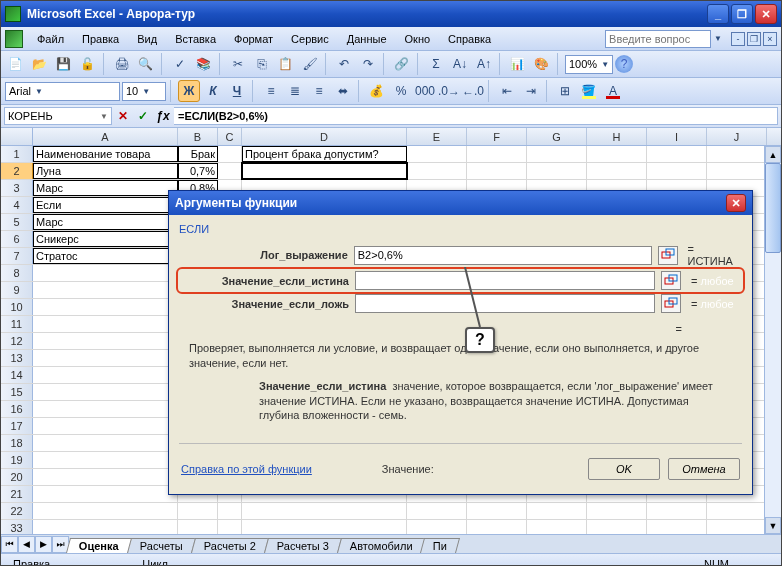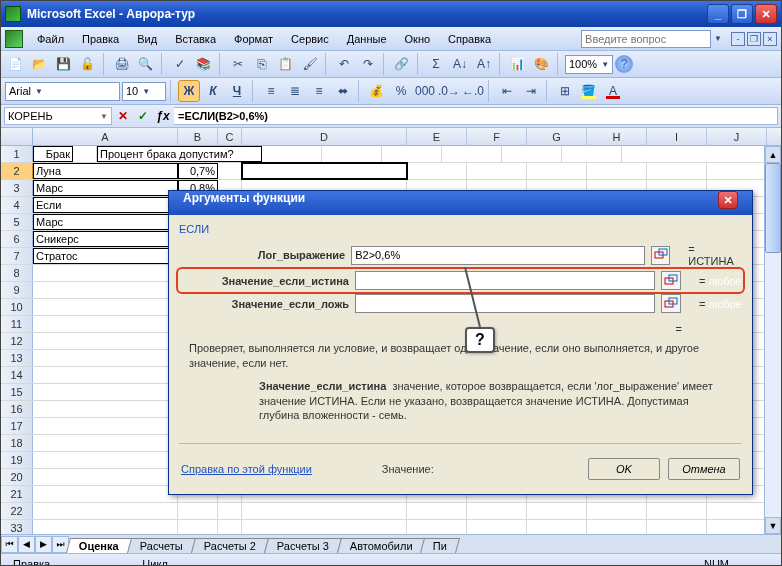--- a/index.html
+++ b/index.html
@@ -11,21 +11,21 @@
   .titlebar .title { font-weight: bold; font-size: 12px; flex: 1; }
   .win-btns { display: flex; gap: 2px; }
   .win-btn { width: 22px; height: 20px; background: linear-gradient(#5a8ff0,#2a60d0); border: 1px solid #1a3f90; border-radius: 3px; display:flex; align-items:center; justify-content:center; color:#fff; font-weight:bold; font-size:11px; }
   .win-btn.close { background: linear-gradient(#f07070,#d03030); border-color:#902020; }
 
   
   .menubar { height: 24px; background: linear-gradient(#e6eefb,#c9d9f5); display: flex; align-items: center; padding: 0 4px; gap: 2px; border-bottom: 1px solid #9fb8e0; }
   .menu-icon { width: 18px; height: 18px; background: linear-gradient(135deg,#2a7e2a,#5fd65f); border:1px solid #1a5e1a; margin-right:4px; }
   .menubar .item { padding: 3px 8px; cursor: default; }
   .help-box { margin-left: auto; display:flex; align-items:center; gap:3px;}
-  .help-input { width: 130px; height: 18px; border:1px solid #7a9ad0; background:#fff; color:#888; font-size:11px; padding:0 3px; }
+  .help-input { width: 106px; height: 18px; border:1px solid #7a9ad0; background:#fff; color:#888; font-size:11px; padding:0 3px; }
   .mdi-btns { display:flex; gap:2px; margin-left:6px;}
   .mdi-btn { width:14px; height:14px; border:1px solid #5a7ab0; background:#d5e5fb; font-size:9px; display:flex;align-items:center;justify-content:center; color:#2a4a80;}
 
   
   .toolbar { height: 27px; background: linear-gradient(#e6eefb,#c9d9f5); display: flex; align-items: center; padding: 0 4px; gap: 2px; border-bottom: 1px solid #9fb8e0; }
   .tbtn { width: 22px; height: 22px; border:1px solid transparent; border-radius:3px; display:flex;align-items:center;justify-content:center; font-size:12px; color:#2a4a7a;}
   .tsep { width:4px; height:22px; border-left:1px solid #a8bedf; margin:0 2px; }
   .tcombo { height:19px; border:1px solid #7a9ad0; background:#fff; padding:0 3px; font-size:11px; display:flex;align-items:center; }
   .tcombo .dd { margin-left:4px; color:#2a4a7a; font-size:8px;}
   .bold-btn { font-weight:bold; font-style:normal; background:#ffd080; border:1px solid #d09020;}
@@ -79,30 +79,30 @@
   .tab.active { background:#fff; font-weight:bold; z-index:2;}
   .tab.inactive { background:#d5e0f0;}
 
   
   .statusbar { height:20px; background:linear-gradient(#e6eefb,#c9d9f5); border-top:1px solid #9fb8e0; display:flex; align-items:center; font-size:11px; padding:0 6px; gap:80px;}
   .statusbar .seg { padding:0 6px;}
   .statusbar .num { margin-left:auto; margin-right:40px;}
 
   
   .dialog { position:absolute; left:167px; top:189px; width:585px; background:#ece9d8; border:1px solid #0a2f8a; box-shadow:2px 2px 6px rgba(0,0,0,.4);}
-  .dlg-title { height:24px; background:linear-gradient(#3f73e0,#1b50c0); color:#fff; font-weight:bold; font-size:12px; display:flex;align-items:flex-start; padding:0 14px;}
+  .dlg-title { height:24px; background:linear-gradient(#3f73e0,#1b50c0); color:#fff; font-weight:bold; font-size:12px; display:flex;align-items:center; padding:0 6px;}
   .dlg-close { margin-left:auto; width:20px; height:18px; background:linear-gradient(#f07070,#d03030); border:1px solid #902020; border-radius:3px; display:flex;align-items:center;justify-content:center; color:#fff; font-size:11px; font-weight:bold;}
   .dlg-body { padding:6px 10px 10px 10px; font-size:11px; color:#333;}
   .func-name { color:#2050c0; font-size:11px; margin:2px 0 8px 0;}
   .arg-row { display:flex; align-items:center; margin:3px 0; gap:6px;}
   .arg-label { width:170px; text-align:right; font-weight:bold;}
   .arg-input { width:300px; height:19px; border:1px solid #888; background:#fff; padding:0 3px; font-size:11px;}
   .ref-btn { width:20px; height:19px; border:1px solid #888; background:#f5f5f5; display:flex;align-items:center;justify-content:center;}
   .ref-btn svg { width:14px; height:14px;}
-  .arg-result { margin-left:12px; font-size:11px;}
+  .arg-result { margin-left:4px; font-size:11px;}
   .arg-result .eq { color:#333;}
   .arg-result .val { color:#888;}
   .arg-row.highlight { outline:2px solid #e04020; outline-offset:1px; border-radius:3px; padding:1px 0;}
   .dlg-hr { border:none; border-top:1px solid #bbb; margin:10px 0;}
   .desc { margin:6px 20px 8px 10px; line-height:1.35;}
   .desc2 { margin:6px 20px 20px 80px; line-height:1.35;}
   .desc2 b { font-weight:bold;}
   .dlg-bottom { display:flex; align-items:center; padding:4px 2px;}
   .help-link { color:#2050c0; text-decoration:underline; font-size:11px;}
   .val-label { margin-left:70px;}
@@ -244,20 +244,21 @@
     <div class="colh E">E</div>
     <div class="colh F">F</div>
     <div class="colh G">G</div>
     <div class="colh H">H</div>
     <div class="colh I">I</div>
     <div class="colh J">J</div>
   </div>
   <div class="grid-body" id="grid-body">
       <div class="row r1">
         <div class="rowh">1</div>
+        <div class="cell A">Наименование товара</div>
         <div class="cell B">Брак</div>
         <div class="cell C"></div>
         <div class="cell D">Процент брака допустим?</div>
         <div class="cell E"></div>
         <div class="cell F"></div>
         <div class="cell G"></div>
         <div class="cell H"></div>
         <div class="cell I"></div>
         <div class="cell J"></div>
       </div>

